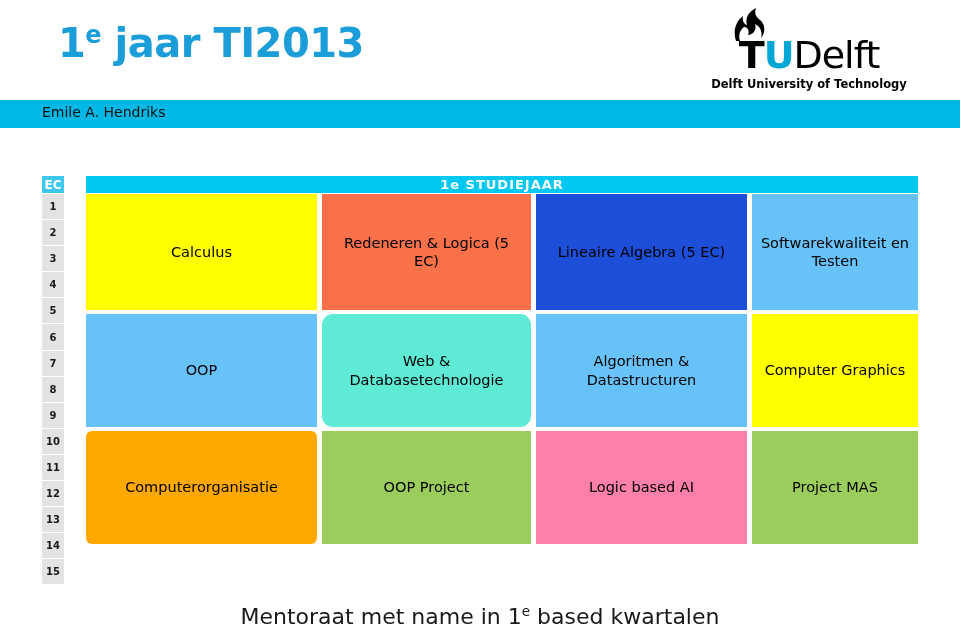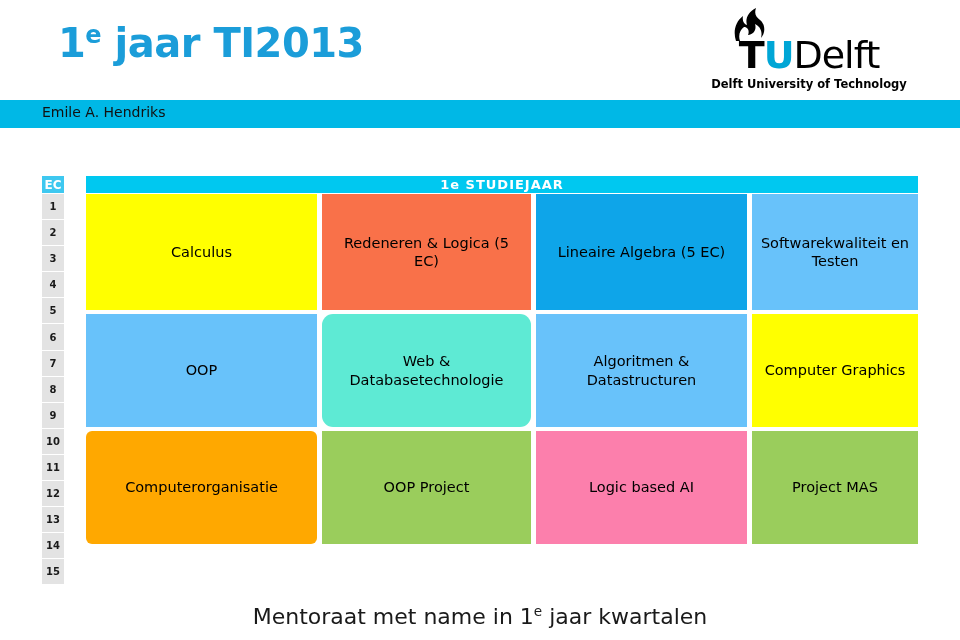--- a/index.html
+++ b/index.html
@@ -226,21 +226,21 @@
       <div class="ec-cell">14</div>
       <div class="ec-cell">15</div>
     </div>
 
     <div class="grid-col">
       <div class="grid-head">1e  STUDIEJAAR</div>
 
       <div class="band b1">
         <div class="cell c1" style="background: rgb(255, 255, 0);">Calculus</div>
         <div class="cell c2" style="background: rgb(249, 113, 73);">Redeneren &amp; Logica (5 EC)</div>
-        <div class="cell c3" style="background: #0ea5e9;">Lineaire Algebra (5 EC)</div>
+        <div class="cell c3" style="background: #1d4ed8;">Lineaire Algebra (5 EC)</div>
         <div class="cell c4" style="background: rgb(104, 194, 250);">Softwarekwaliteit en Testen</div>
       </div>
 
       <div class="band b2">
         <div class="cell c1" style="background: rgb(104, 194, 250);">OOP</div>
         <div class="cell c2" style="background: #5eead4; border-radius: 11px;">Web &amp; Databasetechnologie</div>
         <div class="cell c3" style="background: rgb(104, 194, 250);">Algoritmen &amp; Datastructuren</div>
         <div class="cell c4" style="background: rgb(255, 255, 0);">Computer Graphics</div>
       </div>
 
@@ -249,14 +249,14 @@
         <div class="cell c2" style="background: rgb(154, 205, 92);">OOP Project</div>
         <div class="cell c3" style="background: rgb(252, 127, 172);">Logic based AI</div>
         <div class="cell c4" style="background: rgb(154, 205, 92);">Project MAS</div>
       </div>
     </div>
 
   </div>
 </div>
 
 <div class="caption">
-  <span>Mentoraat  met name in 1</span><sup>e</sup><span> jaar kwartalen</span>
+  <span>Mentoraat  met name in 1</span><sup>e</sup><span> based kwartalen</span>
 </div>
 
 </body></html>

